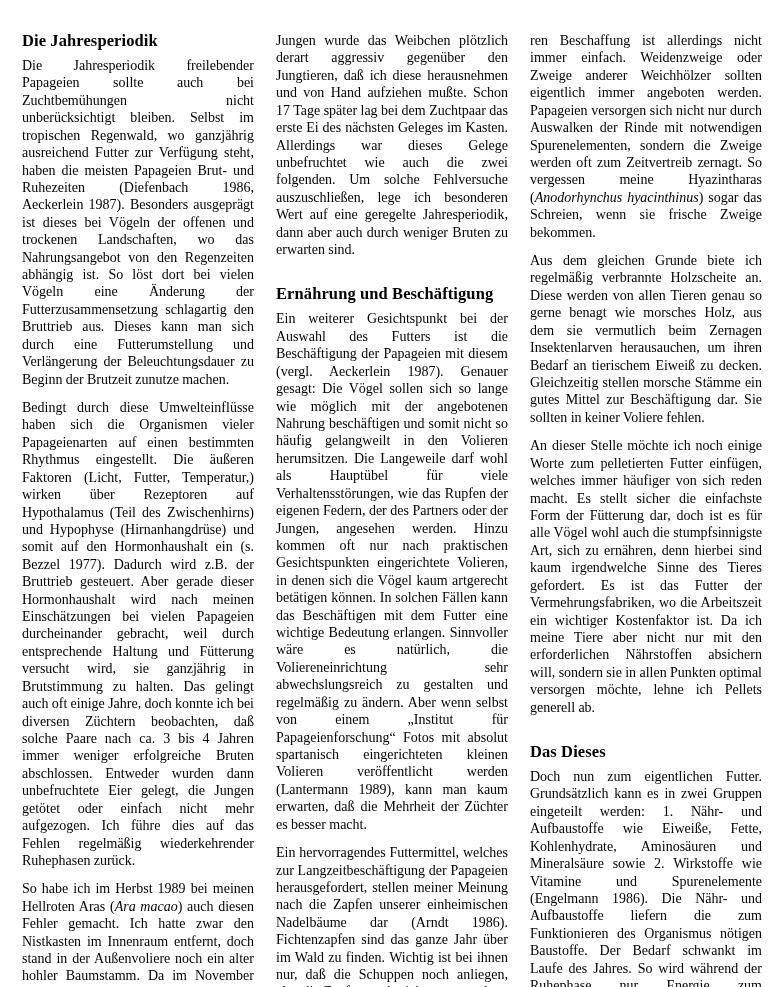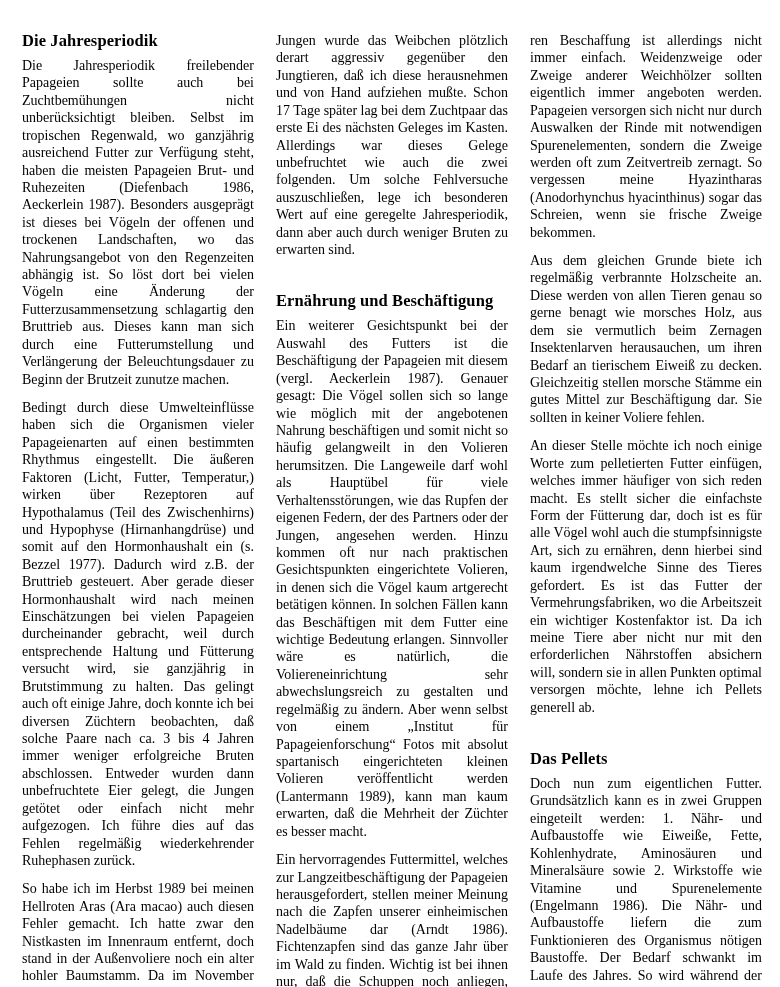--- a/index.html
+++ b/index.html
@@ -35,36 +35,37 @@
   }
   h2.heading {
     font-family: "Liberation Serif", serif;
     font-size: 16.5px;
     font-weight: bold;
     margin: 0 0 6px 0;
     line-height: 1.15;
     letter-spacing: 0.1px;
   }
   h2.heading.spaced {
-    margin-top: 23px;
+    margin-top: 16px;
   }
   p.para {
     font-size: 14px;
     line-height: 1.245;
     margin: 0 0 11px 0;
     text-align: justify;
     text-justify: inter-word;
     hyphens: manual;
     -webkit-hyphens: manual;
     word-spacing: -0.2px;
   }
   p.para:last-child {
     margin-bottom: 0;
   }
   .ital {
+    font-style: italic;
   }
 </style>
 </head>
 <body>
 
 <div class="page">
   <div class="columns">
 
     <div class="col">
       <h2 class="heading">Die Jahresperiodik</h2>
@@ -77,19 +78,19 @@
       <p class="para">Jungen wurde das Weibchen plötzlich derart aggressiv gegenüber den Jungtieren, daß ich diese herausnehmen und von Hand aufziehen mußte. Schon 17 Tage später lag bei dem Zuchtpaar das erste Ei des nächsten Geleges im Kasten. Allerdings war dieses Gelege unbefruchtet wie auch die zwei folgenden. Um solche Fehlversuche auszuschließen, lege ich besonderen Wert auf eine geregelte Jahresperiodik, dann aber auch durch weniger Bruten zu erwarten sind.</p>
       <h2 class="heading spaced">Ernährung und Beschäftigung</h2>
       <p class="para">Ein weiterer Gesichtspunkt bei der Auswahl des Futters ist die Beschäftigung der Papageien mit diesem (vergl. Aeckerlein 1987). Genauer gesagt: Die Vögel sollen sich so lange wie möglich mit der angebotenen Nahrung beschäftigen und somit nicht so häufig gelangweilt in den Volieren herumsitzen. Die Langeweile darf wohl als Hauptübel für viele Verhaltensstörungen, wie das Rupfen der eigenen Federn, der des Partners oder der Jungen, angesehen werden. Hinzu kommen oft nur nach praktischen Gesichtspunkten eingerichtete Volieren, in denen sich die Vögel kaum artgerecht betätigen können. In solchen Fällen kann das Beschäftigen mit dem Futter eine wichtige Bedeutung erlangen. Sinnvoller wäre es natürlich, die Voliereneinrichtung sehr abwechslungsreich zu gestalten und regelmäßig zu ändern. Aber wenn selbst von einem „Institut für Papageienforschung“ Fotos mit absolut spartanisch eingerichteten kleinen Volieren veröffentlicht werden (Lantermann 1989), kann man kaum erwarten, daß die Mehrheit der Züchter es besser macht.</p>
       <p class="para">Ein hervorragendes Futtermittel, welches zur Langzeitbeschäftigung der Papageien herausgefordert, stellen meiner Meinung nach die Zapfen unserer einheimischen Nadelbäume dar (Arndt 1986). Fichtenzapfen sind das ganze Jahr über im Wald zu finden. Wichtig ist bei ihnen nur, daß die Schuppen noch anliegen, also die Zapfen noch nicht ausgetrocknet sind. Sonst werden sie von den meisten Papageien nicht mehr beachtet. Gefressen werden nicht nur die kleinen Samen, sondern auch Insektenlarven, welche sich oft in großer Stückzahl in die Zapfen eingenistet haben. Besonders Kakadus betrachten diese als Delikatesse. Sehr gerne werden Fichten- und Kiefernzapfen auch in halbreifem Zustand angenommen. De-</p>
     </div>
 
     <div class="col">
       <p class="para">ren Beschaffung ist allerdings nicht immer einfach. Weidenzweige oder Zweige anderer Weichhölzer sollten eigentlich immer angeboten werden. Papageien versorgen sich nicht nur durch Auswalken der Rinde mit notwendigen Spurenelementen, sondern die Zweige werden oft zum Zeitvertreib zernagt. So vergessen meine Hyazintharas (<span class="ital">Anodorhynchus hyacinthinus</span>) sogar das Schreien, wenn sie frische Zweige bekommen.</p>
       <p class="para">Aus dem gleichen Grunde biete ich regelmäßig verbrannte Holzscheite an. Diese werden von allen Tieren genau so gerne benagt wie morsches Holz, aus dem sie vermutlich beim Zernagen Insektenlarven herausauchen, um ihren Bedarf an tierischem Eiweiß zu decken. Gleichzeitig stellen morsche Stämme ein gutes Mittel zur Beschäftigung dar. Sie sollten in keiner Voliere fehlen.</p>
       <p class="para">An dieser Stelle möchte ich noch einige Worte zum pelletierten Futter einfügen, welches immer häufiger von sich reden macht. Es stellt sicher die einfachste Form der Fütterung dar, doch ist es für alle Vögel wohl auch die stumpfsinnigste Art, sich zu ernähren, denn hierbei sind kaum irgendwelche Sinne des Tieres gefordert. Es ist das Futter der Vermehrungsfabriken, wo die Arbeitszeit ein wichtiger Kostenfaktor ist. Da ich meine Tiere aber nicht nur mit den erforderlichen Nährstoffen absichern will, sondern sie in allen Punkten optimal versorgen möchte, lehne ich Pellets generell ab.</p>
-      <h2 class="heading spaced">Das Pellets</h2>
+      <h2 class="heading spaced">Das Dieses</h2>
       <p class="para">Doch nun zum eigentlichen Futter. Grundsätzlich kann es in zwei Gruppen eingeteilt werden: 1. Nähr- und Aufbaustoffe wie Eiweiße, Fette, Kohlenhydrate, Aminosäuren und Mineralsäure sowie 2. Wirkstoffe wie Vitamine und Spurenelemente (Engelmann 1986). Die Nähr- und Aufbaustoffe liefern die zum Funktionieren des Organismus nötigen Baustoffe. Der Bedarf schwankt im Laufe des Jahres. So wird während der Ruhephase nur Energie zum Aufrechterhalten der Körperfunktionen benötigt. Zur Brutzeit, Mauser und in Streßsituationen (Krankheit) werden allerdings wesentlich mehr Baustoffe benötigt. Dieses ist bei der Fütterung unbedingt zu beachten.</p>
 
     </div>
 
   </div>
 </div>
 
 </body></html>

